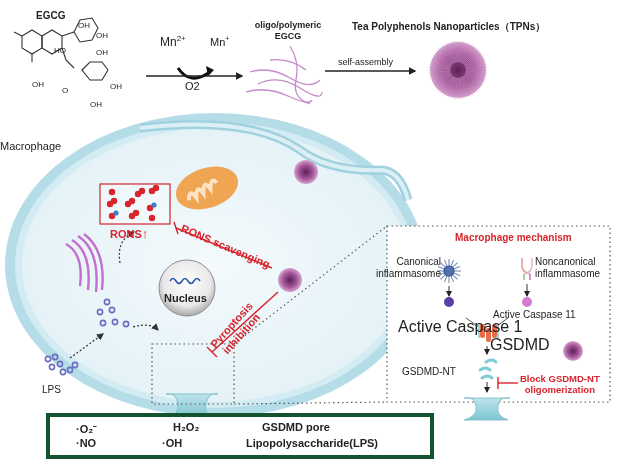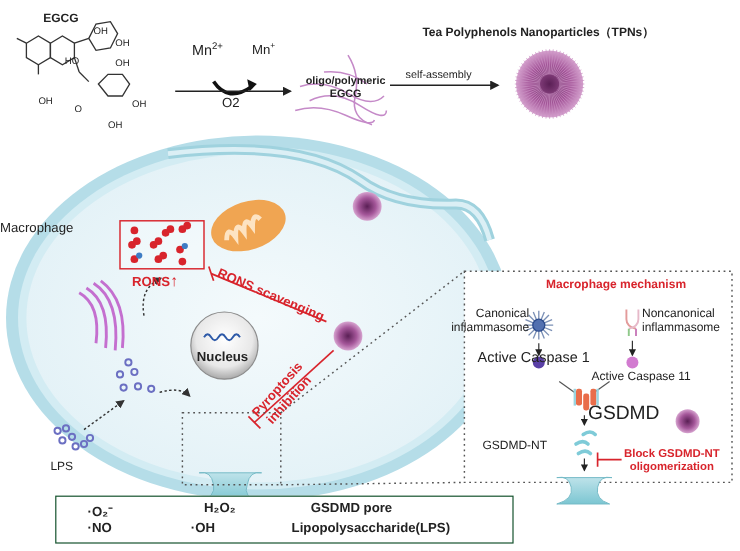--- a/index.html
+++ b/index.html
@@ -3,21 +3,21 @@
 <meta charset="utf-8">
 <style>
   html, body { margin: 0; padding: 0; background: #ffffff; }
   body { width: 617px; height: 459px; position: relative; overflow: hidden;
          font-family: "Liberation Sans", sans-serif; color: #222; }
   svg { position: absolute; left: 0; top: 0; }
   .lbl { position: absolute; white-space: nowrap; font-family: "Liberation Sans", sans-serif; }
   .bold { font-weight: bold; }
   .red { color: #d8242c; }
   .legend { position: absolute; left: 46px; top: 413px; width: 380px; height: 38px;
-            border: 1px solid #14532d; background: #fff; }
+            border: 4px solid #14532d; background: #fff; }
   .leg-item { position: absolute; font-size: 11px; font-weight: bold; color: #222; white-space: nowrap; }
 </style>
 </head>
 <body>
 
 <svg width="617" height="459" viewBox="0 0 617 459">
   <defs>
     <radialGradient id="npGrad" cx="50%" cy="50%" r="50%">
       <stop offset="0%" stop-color="#5a1f55"></stop>
       <stop offset="60%" stop-color="#a5579a"></stop>
@@ -347,28 +347,28 @@
 <div class="lbl" style="left:6px;top:46px;font-size:8px;padding-left:48px;">HO</div>
 <div class="lbl" style="left:32px;top:80px;font-size:8px;">OH</div>
 <div class="lbl" style="left:110px;top:82px;font-size:8px;">OH</div>
 <div class="lbl" style="left:90px;top:100px;font-size:8px;">OH</div>
 <div class="lbl" style="left:62px;top:86px;font-size:8px;">O</div>
 
 <div class="lbl" style="left:160px;top:34px;font-size:12px;"><span>Mn</span><sup style="font-size:8px;">2+</sup></div>
 <div class="lbl" style="left:210px;top:35px;font-size:11px;"><span>Mn</span><sup style="font-size:7px;">+</sup></div>
 <div class="lbl" style="left:185px;top:80px;font-size:11px;">O2</div>
 
-<div class="lbl bold" style="left:244px;top:20px;font-size:9px;text-align:center;width:88px;line-height:11px;margin-top:42px;">
+<div class="lbl bold" style="left:244px;top:20px;font-size:9px;text-align:center;width:88px;line-height:11px;">
   <div>oligo/polymeric</div>
   <div>EGCG</div>
 </div>
 <div class="lbl" style="left:338px;top:57px;font-size:9px;">self-assembly</div>
 <div class="lbl bold" style="left:352px;top:20px;font-size:10px;">Tea Polyphenols Nanoparticles（TPNs）</div>
 
-<div class="lbl" style="left:0px;top:140px;font-size:11px;margin-top:44px;">Macrophage</div>
+<div class="lbl" style="left:0px;top:140px;font-size:11px;">Macrophage</div>
 
 <div class="lbl bold red" style="left:110px;top:226px;font-size:11px;"><span>RONS</span><span style="font-size:13px;">↑</span></div>
 
 <div class="lbl bold red" style="left:184px;top:222px;font-size:11px;transform:rotate(23deg);transform-origin:left top;">RONS scavenging</div>
 
 <div class="lbl bold red" style="left:208px;top:342px;font-size:11px;transform:rotate(-48deg);transform-origin:left top;line-height:13px;text-align:center;">
   <div>Pyroptosis</div>
   <div>inhibition</div>
 </div>
 
@@ -377,21 +377,21 @@
 
 <div class="lbl bold red" style="left:455px;top:232px;font-size:10px;">Macrophage mechanism</div>
 <div class="lbl" style="left:392px;top:256px;font-size:10px;line-height:12px;text-align:right;width:49px;">
   <div>Canonical</div>
   <div style="margin-left:-18px;">inflammasome</div>
 </div>
 <div class="lbl" style="left:535px;top:256px;font-size:10px;line-height:12px;">
   <div>Noncanonical</div>
   <div>inflammasome</div>
 </div>
-<div class="lbl" style="left:398px;top:291px;font-size:12px;">Active Caspase 1</div>
+<div class="lbl" style="left:398px;top:318px;font-size:16px;">Active Caspase 1</div>
 <div class="lbl" style="left:493px;top:309px;font-size:10px;">Active Caspase 11</div>
 <div class="lbl" style="left:490px;top:336px;font-size:16px;">GSDMD</div>
 <div class="lbl" style="left:402px;top:366px;font-size:10px;">GSDMD-NT</div>
 <div class="lbl bold red" style="left:520px;top:373px;font-size:9.5px;line-height:11px;text-align:center;">
   <div>Block GSDMD-NT</div>
   <div>oligomerization</div>
 </div>
 
 <div class="legend">
   <div class="leg-item" style="left:26px;top:4px;">·O₂⁻</div>

